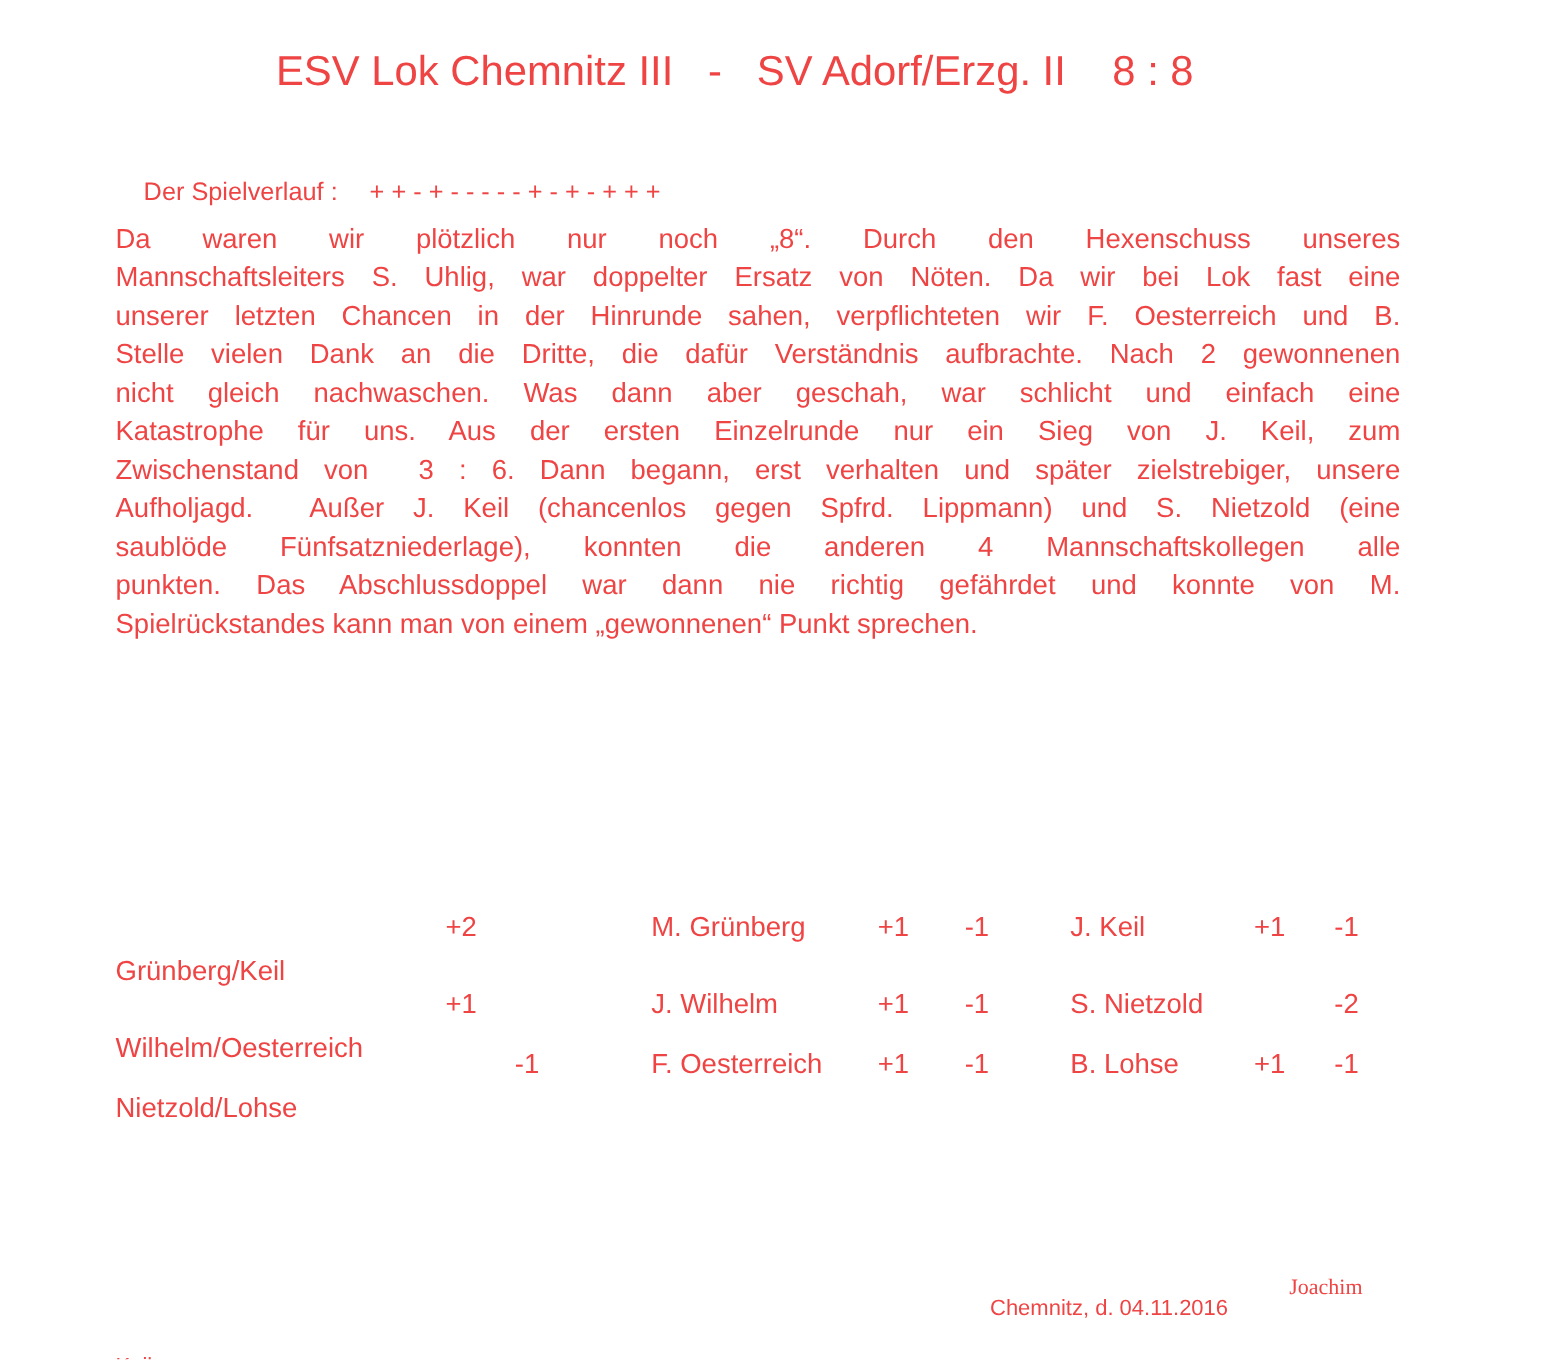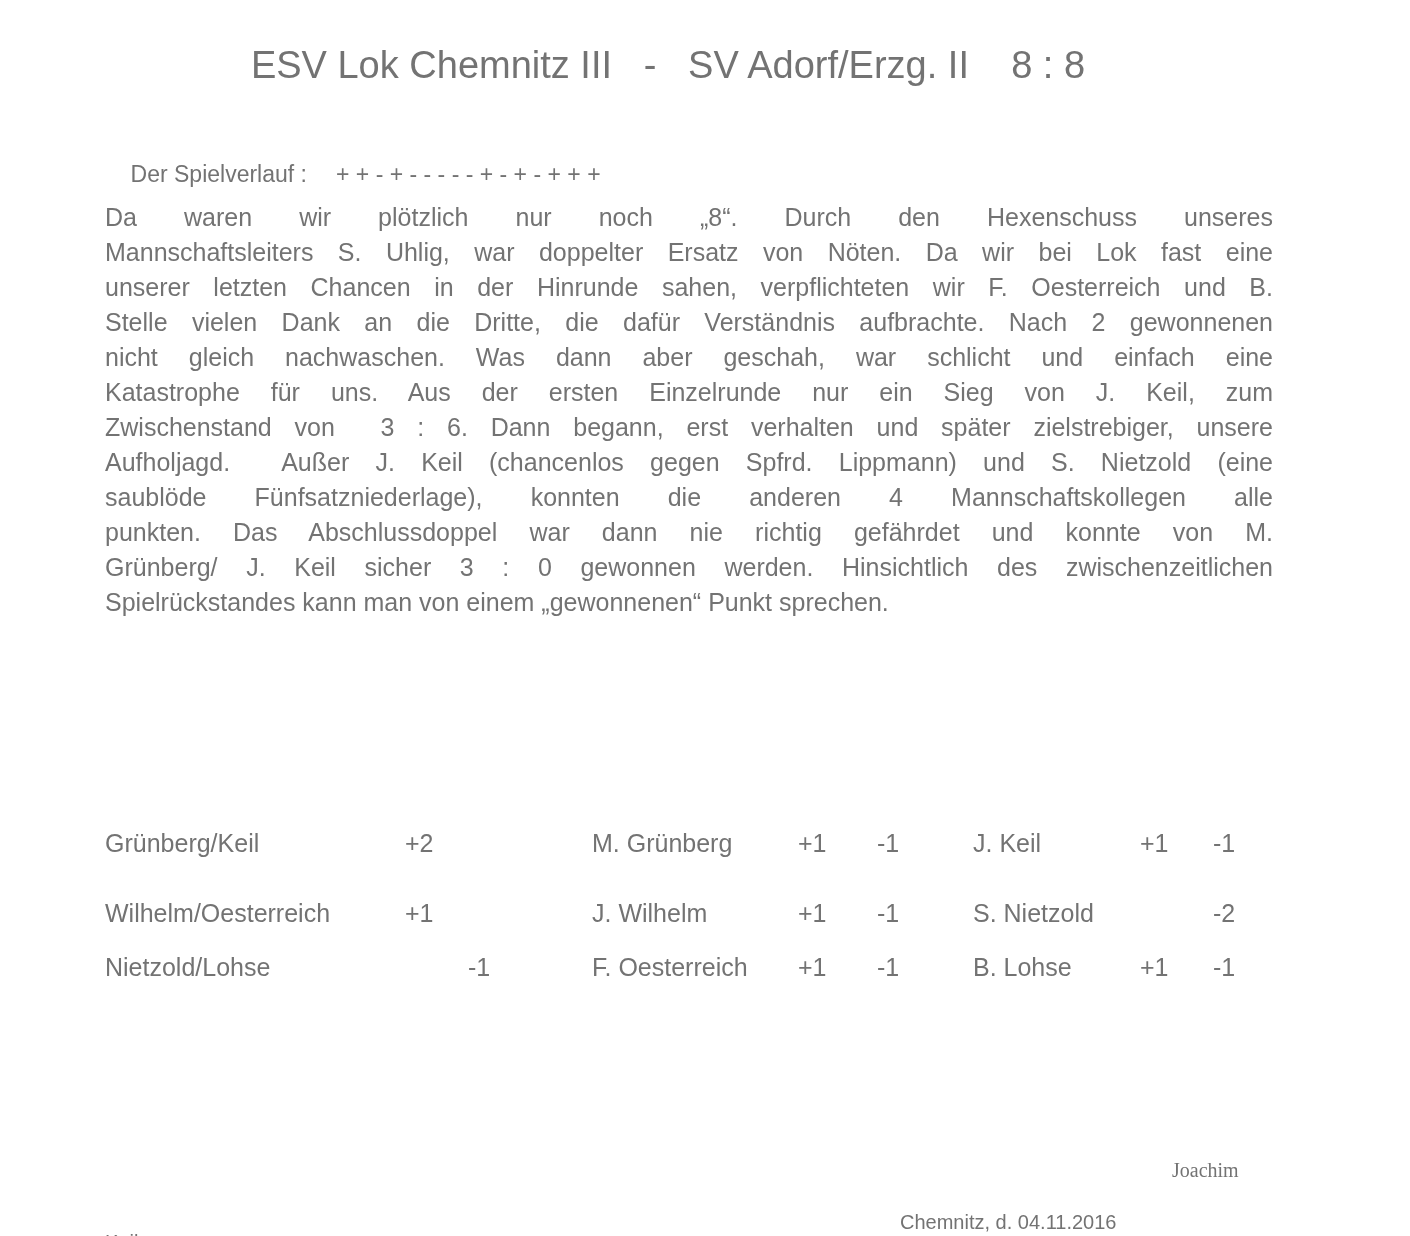--- a/index.html
+++ b/index.html
@@ -5,21 +5,21 @@
   html, body {
     margin: 0;
     padding: 0;
     background: #ffffff;
   }
   .page {
     position: relative;
     width: 1410px;
     height: 1236px;
     background: #ffffff;
-    color: #737373;
+    color: #ef4444;
     font-family: "Liberation Sans", "DejaVu Sans", sans-serif;
     overflow: hidden;
   }
   .title {
     position: absolute;
     left: 105px;
     top: 44px;
     width: 1126px;
     font-size: 38px;
     font-weight: 400;
@@ -64,35 +64,35 @@
     position: absolute;
     left: 0;
     width: 1410px;
     height: 35px;
     line-height: 35px;
   }
   .trow.r0 { top: 826px; }
   .trow.r1 { top: 896px; }
   .trow.r2 { top: 950px; }
   .c { position: absolute; white-space: pre; }
-  .dname  { left: 105px; }
+  .dname  { left: 105px; margin-top: 40px; }
   .dplus  { left: 405px; }
   .dminus { left: 468px; }
   .aname  { left: 592px; }
   .aplus  { left: 798px; }
   .aminus { left: 877px; }
   .bname  { left: 973px; }
   .bplus  { left: 1140px; }
   .bminus { left: 1213px; }
   .footer-item {
     position: absolute;
     font-size: 20px;
     white-space: pre;
   }
-  .place-date { left: 900px;  top: 1211px; }
+  .place-date { left: 900px;  top: 1178px; }
   .sig-first  { left: 1172px; top: 1159px; font-family: Liberation Serif, serif; }
   .sig-last   { left: 105px;  top: 1231px; }
 </style>
 </head>
 <body>
 
 <div class="page">
 
   <div class="title">ESV Lok Chemnitz III   -   SV Adorf/Erzg. II    8 : 8</div>
 
@@ -104,21 +104,20 @@
     <div class="pline">Da waren wir plötzlich nur noch „8“. Durch den Hexenschuss unseres</div>
     <div class="pline">Mannschaftsleiters S. Uhlig, war doppelter Ersatz von Nöten. Da wir bei Lok fast eine</div>
     <div class="pline">unserer letzten Chancen in der Hinrunde sahen, verpflichteten wir F. Oesterreich und B.</div>
     <div class="pline">Stelle vielen Dank an die Dritte, die dafür Verständnis aufbrachte. Nach 2 gewonnenen</div>
     <div class="pline">nicht gleich nachwaschen. Was dann aber geschah, war schlicht und einfach eine</div>
     <div class="pline">Katastrophe für uns. Aus der ersten Einzelrunde nur ein Sieg von J. Keil, zum</div>
     <div class="pline">Zwischenstand von&nbsp; 3 : 6. Dann begann, erst verhalten und später zielstrebiger, unsere</div>
     <div class="pline">Aufholjagd.&nbsp; Außer J. Keil (chancenlos gegen Spfrd. Lippmann) und S. Nietzold (eine</div>
     <div class="pline">saublöde Fünfsatzniederlage), konnten die anderen 4 Mannschaftskollegen alle</div>
     <div class="pline">punkten. Das Abschlussdoppel war dann nie richtig gefährdet und konnte von M.</div>
-    <div class="pline">Grünberg/ J. Keil sicher 3 : 0 gewonnen werden. Hinsichtlich des zwischenzeitlichen</div>
     <div class="pline">Spielrückstandes kann man von einem „gewonnenen“ Punkt sprechen.</div>
   </div>
 
   <div class="results">
 
     <div class="trow r0">
       <span class="c dname">Grünberg/Keil</span>
       <span class="c dplus">+2</span>
       <span class="c dminus"></span>
       <span class="c aname">M. Grünberg</span>

